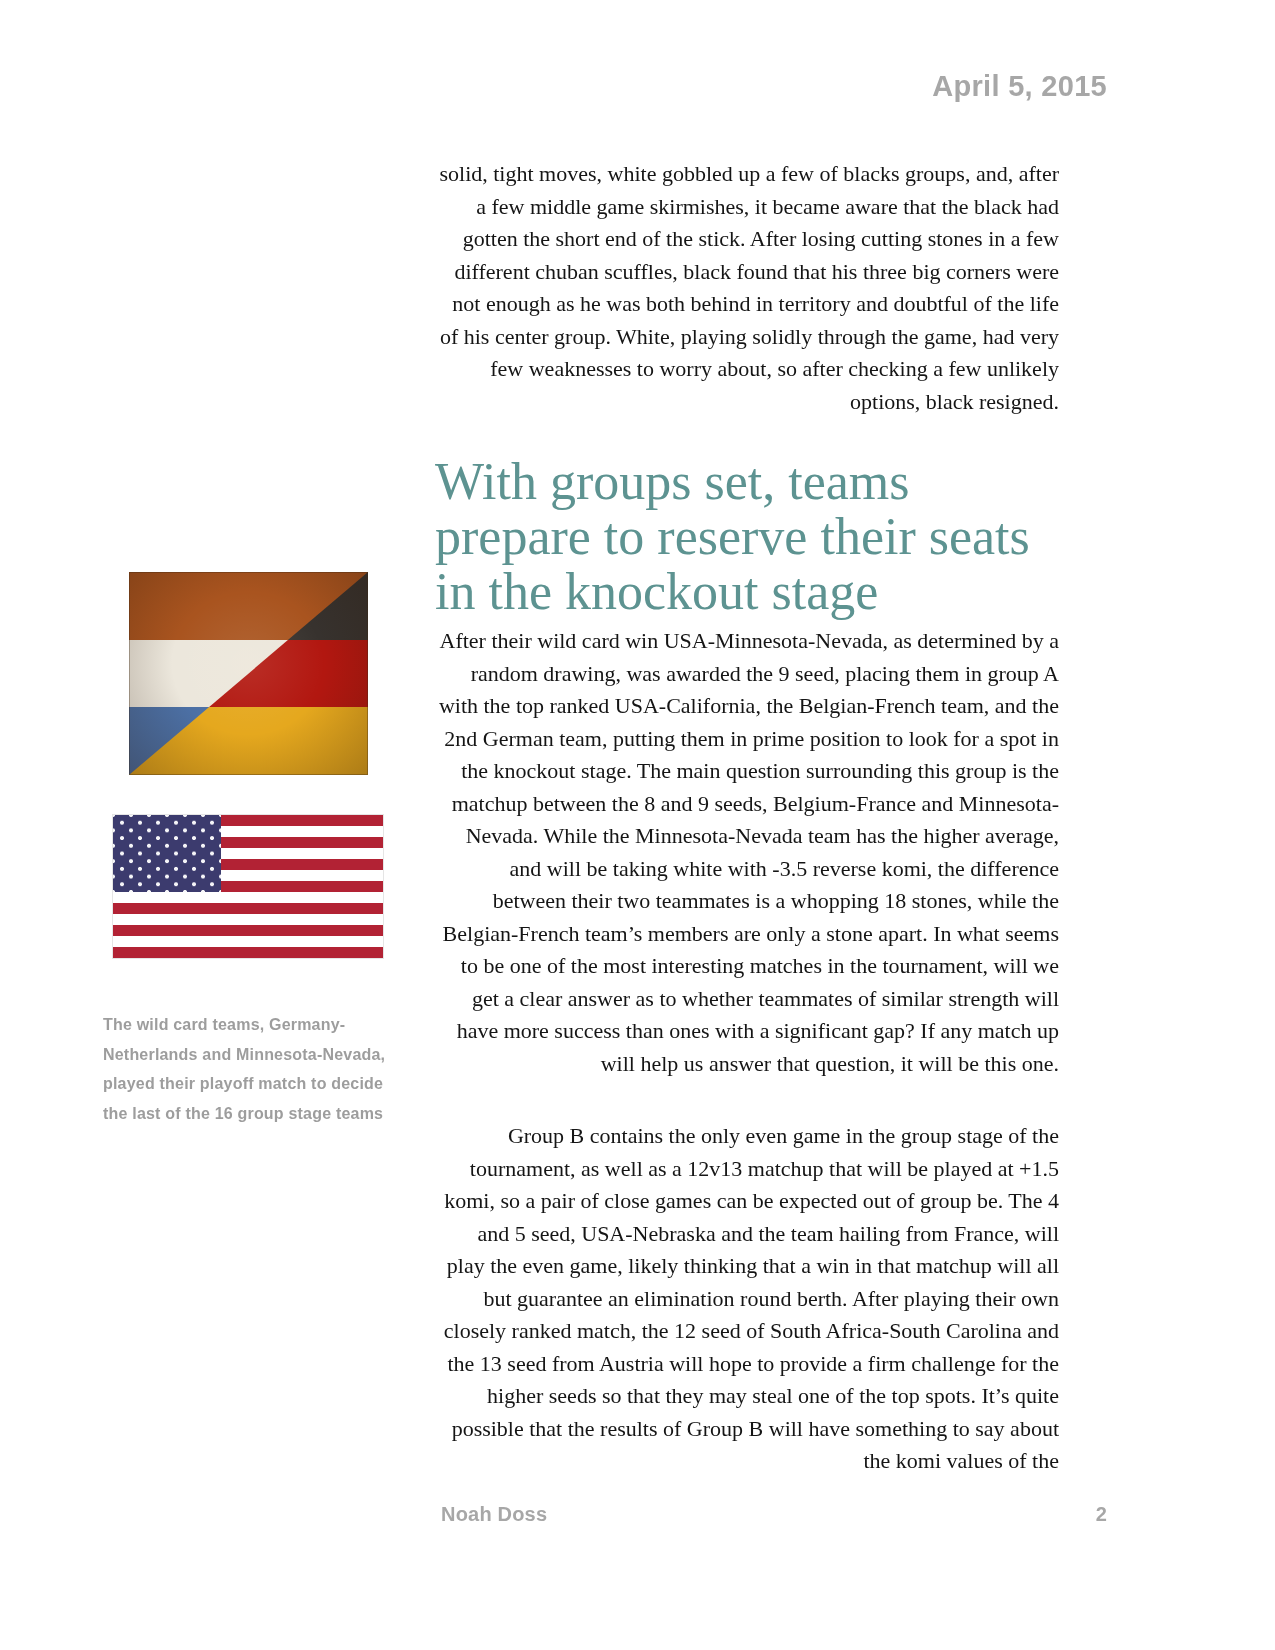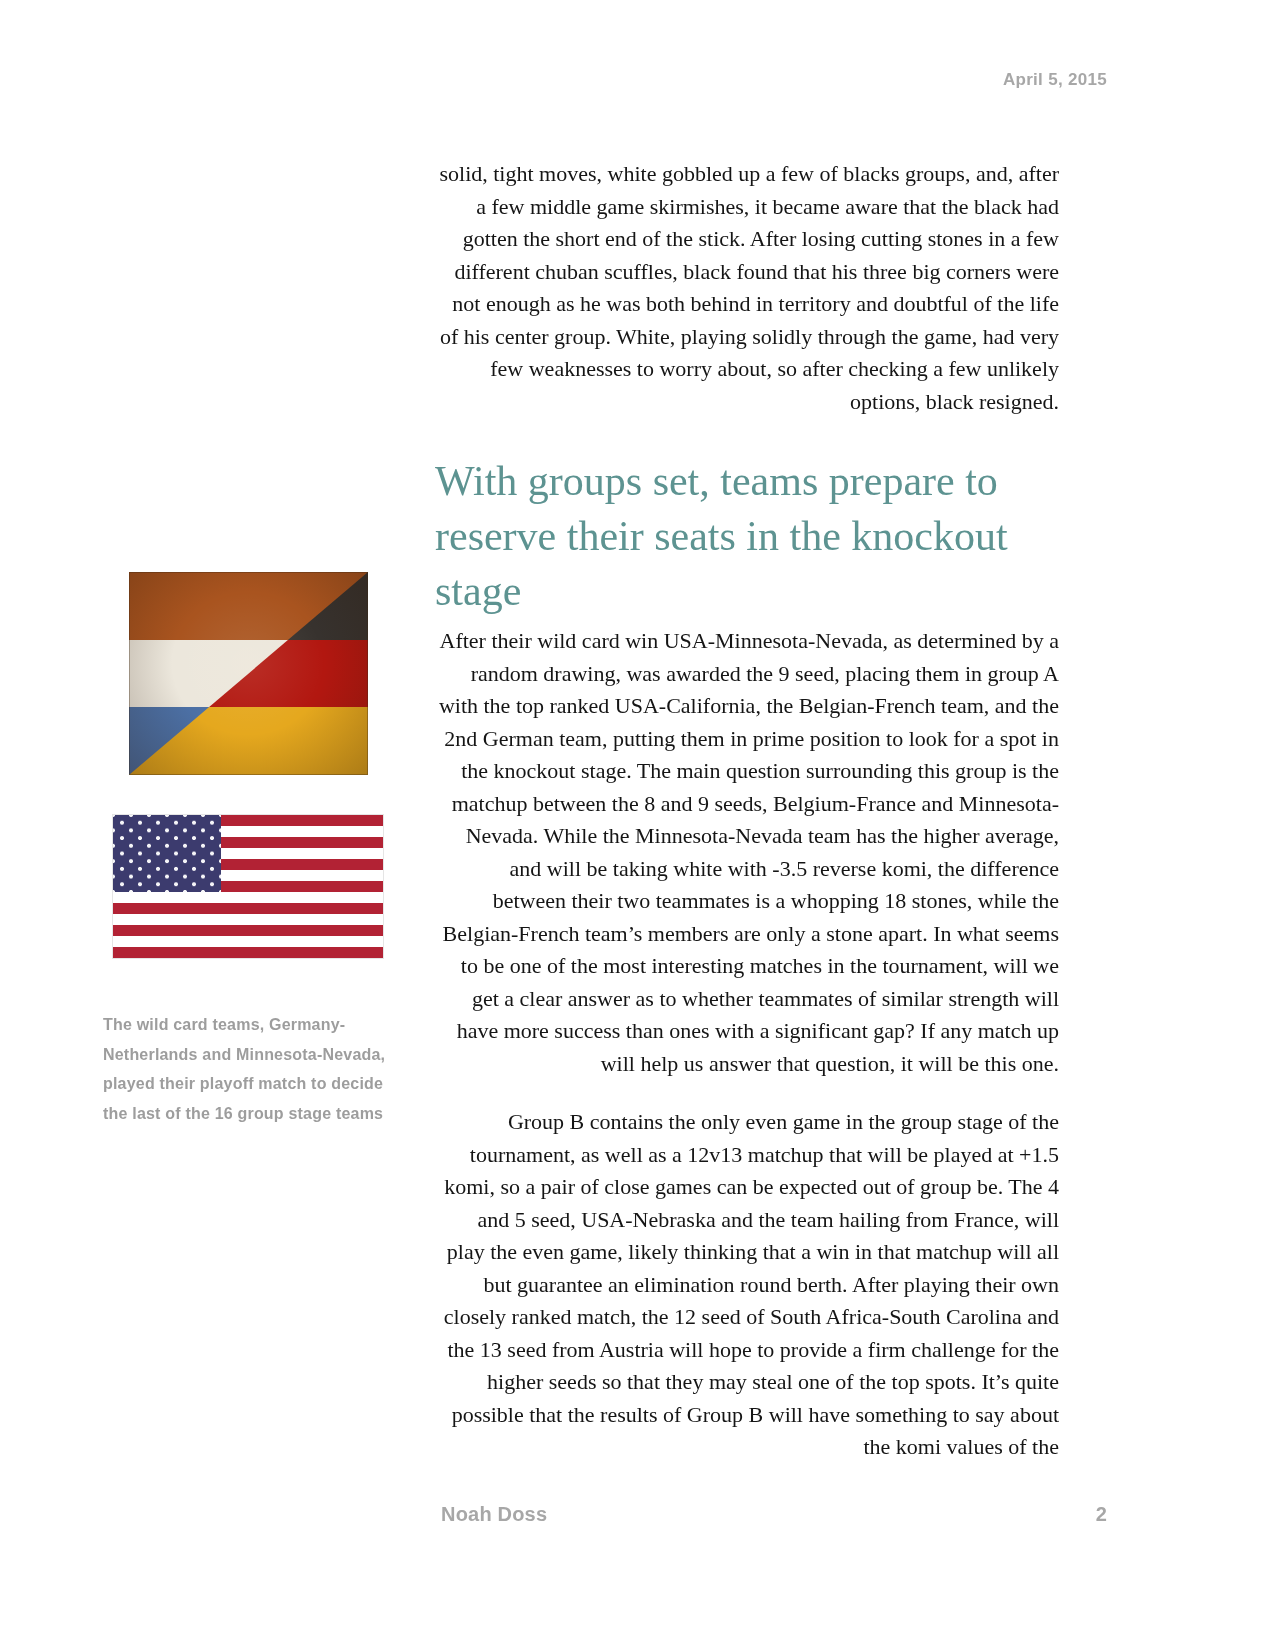--- a/index.html
+++ b/index.html
@@ -12,21 +12,21 @@
     font-family: "Liberation Serif", "DejaVu Serif", serif;
   }
 
   
   .header-date {
     position: absolute;
     top: 70px;
     right: 168px;
     font-family: "Liberation Sans", "DejaVu Sans", sans-serif;
     font-weight: bold;
-    font-size: 17px;
+    font-size: 29px;
     letter-spacing: 0.3px;
     color: var(--meta-gray, #a7a7a7);
   }
 
   
   .flag-nlde {
     position: absolute;
     left: 129px;
     top: 572px;
     width: 239px;
@@ -101,25 +101,25 @@
     width: 624px;
     color: var(--body-black, #151515);
   }
   .main p {
     margin: 0;
     font-size: 22px;
     line-height: 32.5px;
     text-align: right;
   }
   .main .para-a { }
-  .main .para-b { margin-top: 26px; }
+  .main .para-b { margin-top: 40px; }
   .section-heading {
     margin: 36px 0 6px 0;
     font-weight: normal;
-    font-size: 42px;
+    font-size: 52px;
     line-height: 55px;
     color: var(--heading-teal, #5d9391);
   }
 
   
   .footer {
     position: absolute;
     left: 441px;
     top: 1503px;
     width: 666px;

